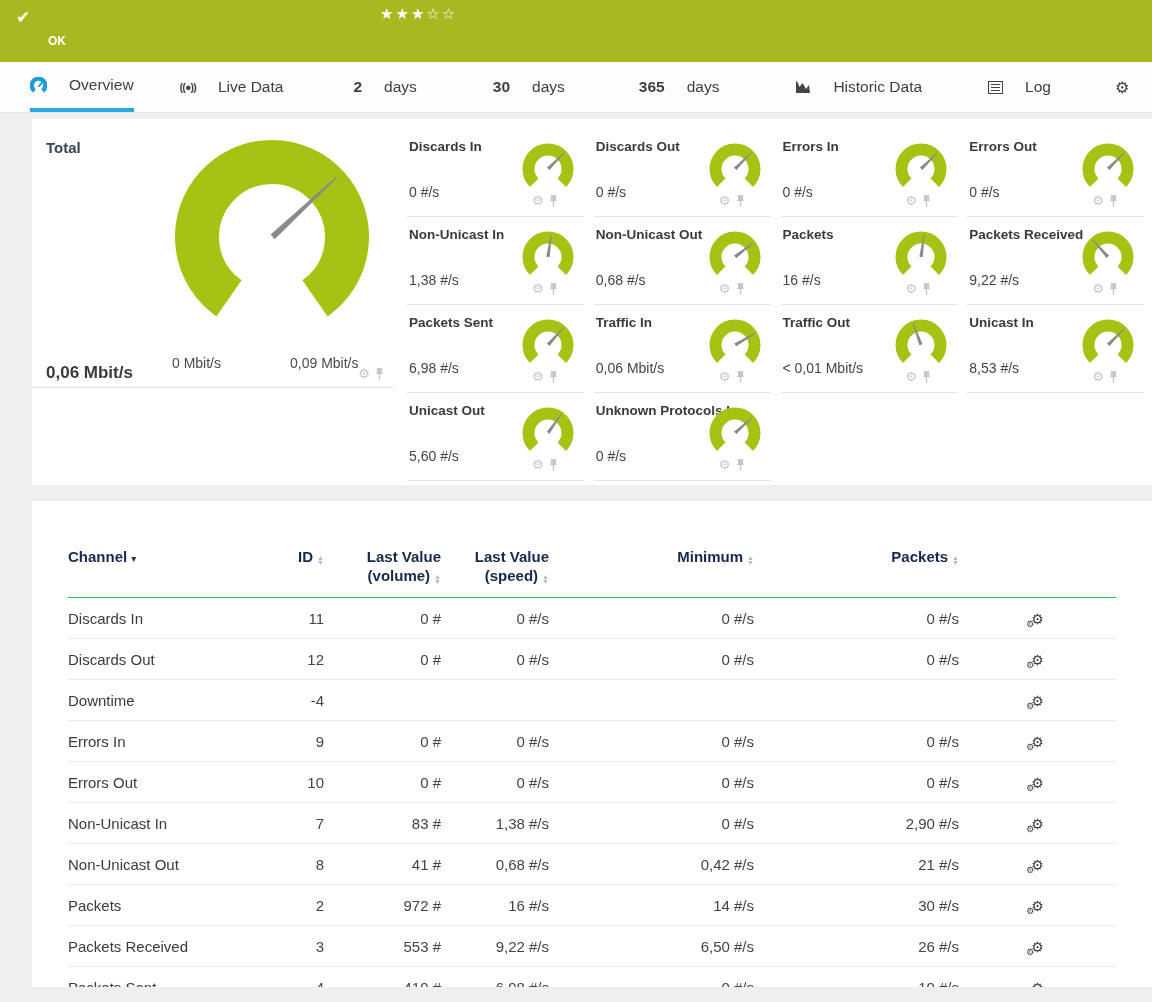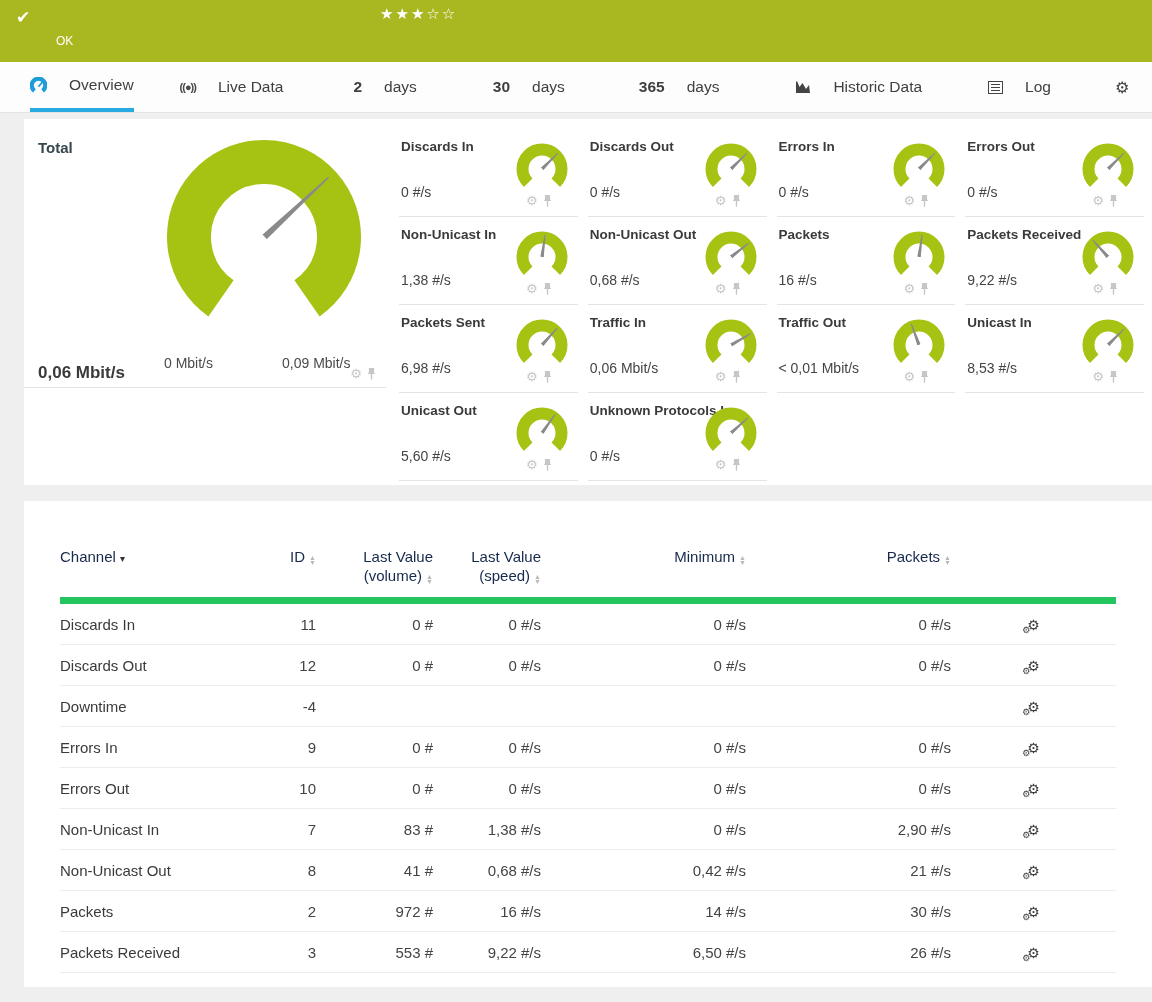--- a/index.html
+++ b/index.html
@@ -10,33 +10,33 @@
     -webkit-font-smoothing:antialiased;
   }
   
   .topbar{height:62px;background:#a9b821;color:#fff;position:relative;}
   .topbar .check{position:absolute;left:16px;top:7px;font-size:17px;font-weight:bold;}
   .topbar .titleline{position:absolute;left:40px;top:3px;font-size:20px;white-space:nowrap;}
   .topbar .kind{font-style:italic;font-weight:400;margin-right:8px;}
   .topbar .sname{font-weight:700;}
   .topbar .flag{font-size:12px;vertical-align:top;position:relative;top:-2px;margin-left:3px;}
   .topbar .stars{position:absolute;left:380px;top:5px;font-size:15px;letter-spacing:2px;}
-  .topbar .status{position:absolute;left:56px;top:34px;font-size:12px;font-weight:400;}
+  .topbar .status{position:absolute;left:48px;top:34px;font-size:12px;font-weight:700;}
   
   .tabbar{height:50px;background:#fdfdfd;border-bottom:1px solid #e3e3e3;display:flex;align-items:stretch;padding-left:30px;font-size:15.5px;color:#3f3f3f;}
   .tab{display:flex;align-items:center;gap:22px;padding:0 18px;cursor:pointer;white-space:nowrap;}
   .tab.first{width:225px;justify-content:center;padding:0;box-sizing:border-box;border-bottom:4px solid #29a9e1;}
   .tab .num{font-weight:700;}
   .tab-ico{display:inline-flex;align-items:center;color:#4a4a4a;}
   .livedata-ico{font-size:11px;letter-spacing:-1px;color:#4a4a4a;font-weight:700;}
   .gear-glyph{font-size:16px;color:#444;}
   .tab.t2{margin-left:28px;} .tab.t3{margin-left:34px;} .tab.t4{margin-left:40px;justify-content:flex-end;}
   .tab.t5{margin-left:38px;} .tab.t6{margin-left:40px;} .tab.t7{margin-left:30px;} .tab.t8{margin-left:28px;}
   
-  .content{padding-left:24px;}
+  .content{padding-left:32px;}
   .panel{background:#fff;}
   .panel.gauges{margin-top:6px;height:366px;display:flex;}
   
   .left-col{width:375px;flex:none;position:relative;}
   .total-cell{height:268px;margin-right:13px;border-bottom:1px solid #e4e4e4;position:relative;}
   .total-label{position:absolute;left:14px;top:20px;font-size:15px;font-weight:700;color:#37474f;}
   .total-gauge-wrap{position:absolute;left:130px;top:18px;width:220px;height:210px;}
   .needle{position:absolute;background:#8a8a8a;transform-origin:50% 100%;}
   .big-needle{left:105.5px;top:12px;width:9px;height:88px;clip-path:polygon(42% 0,58% 0,86% 100%,14% 100%);}
   .scale-label{position:absolute;top:236px;width:108px;text-align:left;font-size:14px;color:#4a4a4a;}
@@ -49,21 +49,21 @@
   
   #gauge-grid{flex:1;display:grid;grid-template-columns:repeat(4,1fr);grid-auto-rows:88px;column-gap:10px;padding:10px 8px 0 0;}
   .gcell{position:relative;border-bottom:1px solid #e4e4e4;}
   .g-title{position:absolute;left:2px;top:10px;font-size:13.5px;font-weight:700;color:#3a3a3a;white-space:nowrap;}
   .g-gauge{position:absolute;right:8px;top:12px;width:56px;height:56px;}
   .small-needle{left:25px;top:5px;width:6px;height:23px;clip-path:polygon(42% 0,58% 0,80% 100%,20% 100%);}
   .g-value{position:absolute;left:2px;bottom:16px;font-size:14px;color:#444;white-space:nowrap;}
   .g-icons{right:26px;bottom:9px;}
   
   .panel.table{margin-top:16px;height:486px;padding:0 36px;box-sizing:border-box;overflow:hidden;}
-  .thead{display:grid;grid-template-columns:190px 66px 117px 108px 205px 205px 1fr;align-items:start;padding-top:46px;padding-bottom:12px;border-bottom:7px solid #22c55e;color:#16294d;font-size:15px;font-weight:400;}
+  .thead{display:grid;grid-template-columns:190px 66px 117px 108px 205px 205px 1fr;align-items:start;padding-top:46px;padding-bottom:12px;border-bottom:1px solid #22c55e;color:#16294d;font-size:15px;font-weight:700;}
   .hcell{line-height:19px;}
   .h-right{text-align:right;}
   .caret-down{font-size:10px;color:#333;margin-left:4px;}
   .updown{display:inline-flex;flex-direction:column;margin-left:4px;vertical-align:2px;}
   .updown i{font-style:normal;font-size:7px;line-height:5px;color:#b9b9b9;}
   .trow{display:grid;grid-template-columns:190px 66px 117px 108px 205px 205px 1fr;align-items:center;height:40px;border-bottom:1px solid #ececec;font-size:15px;color:#444;cursor:pointer;}
   .td{white-space:nowrap;}
   .t-right{text-align:right;}
   .c-channel{color:#3a3a3a;}
   .c-set{text-align:center;}

